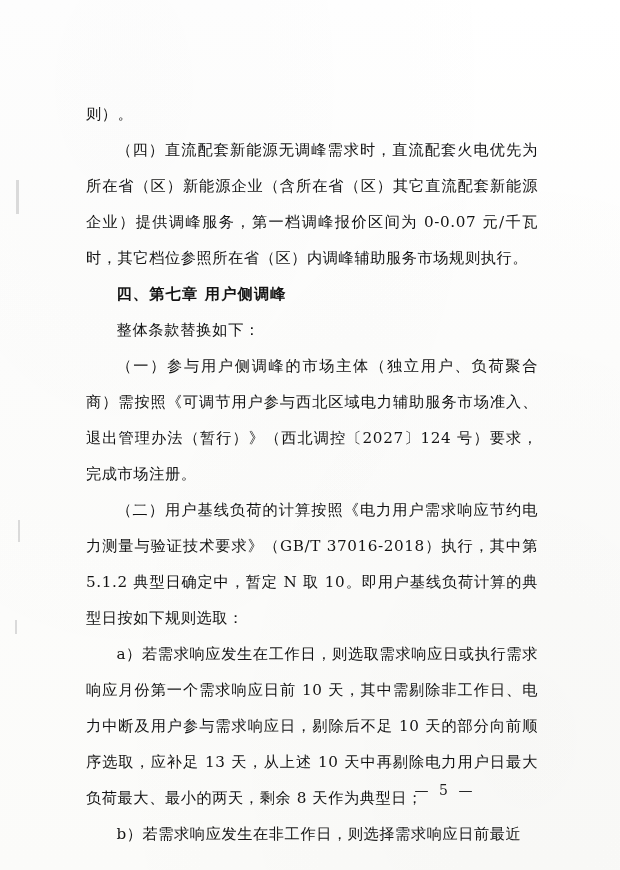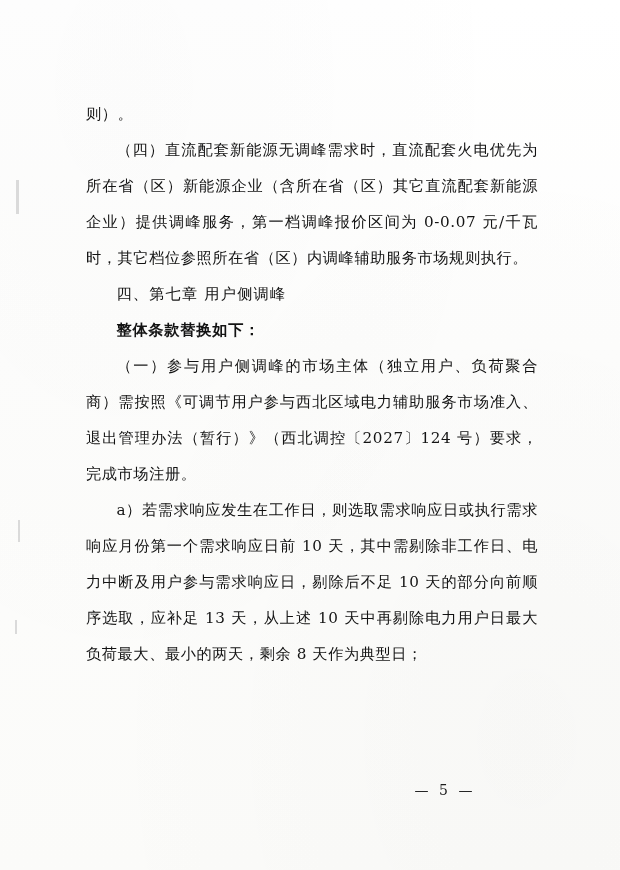--- a/index.html
+++ b/index.html
@@ -46,26 +46,26 @@
     letter-spacing: 0.6px;
     text-align: justify;
     text-justify: inter-ideograph;
     font-family: "DejaVu Serif", "Liberation Serif", serif;
   }
   p.indent2 {
     text-indent: 2em;
   }
   p.heading {
     text-indent: 2em;
-    font-weight: normal;
+    font-weight: bold;
     letter-spacing: 1.2px;
   }
   p.subheading {
     text-indent: 2em;
-    font-weight: bold;
+    font-weight: normal;
     letter-spacing: 0.8px;
   }
   .page-number {
     position: absolute;
     left: 0;
     right: 0;
     bottom: 72px;
     text-align: center;
     font-size: 14px;
     color: #1b1b1b;
@@ -96,19 +96,21 @@
   <div class="margin-mark mark-a"></div>
   <div class="margin-mark mark-b"></div>
   <div class="margin-mark mark-c"></div>
 
   <div class="content">
     <p class="plain">则）。</p>
     <p class="indent2">（四）直流配套新能源无调峰需求时，直流配套火电优先为所在省（区）新能源企业（含所在省（区）其它直流配套新能源企业）提供调峰服务，第一档调峰报价区间为 0-0.07 元/千瓦时，其它档位参照所在省（区）内调峰辅助服务市场规则执行。</p>
     <p class="heading">四、第七章 用户侧调峰</p>
     <p class="subheading">整体条款替换如下：</p>
     <p class="indent2">（一）参与用户侧调峰的市场主体（独立用户、负荷聚合商）需按照《可调节用户参与西北区域电力辅助服务市场准入、退出管理办法（暂行）》（西北调控〔2027〕124 号）要求，完成市场注册。</p>
+    <p class="indent2">（二）用户基线负荷的计算按照《电力用户需求响应节约电力测量与验证技术要求》（GB/T 37016-2018）执行，其中第 5.1.2 典型日确定中，暂定 N 取 10。即用户基线负荷计算的典型日按如下规则选取：</p>
     <p class="indent2">a）若需求响应发生在工作日，则选取需求响应日或执行需求响应月份第一个需求响应日前 10 天，其中需剔除非工作日、电力中断及用户参与需求响应日，剔除后不足 10 天的部分向前顺序选取，应补足 13 天，从上述 10 天中再剔除电力用户日最大负荷最大、最小的两天，剩余 8 天作为典型日；</p>
+    <p class="indent2">b）若需求响应发生在非工作日，则选择需求响应日前最近</p>
   </div>
 
   <div class="page-number">
     <span class="pn-inner">— 5 —</span>
   </div>
 </div>
 
 </body></html>

